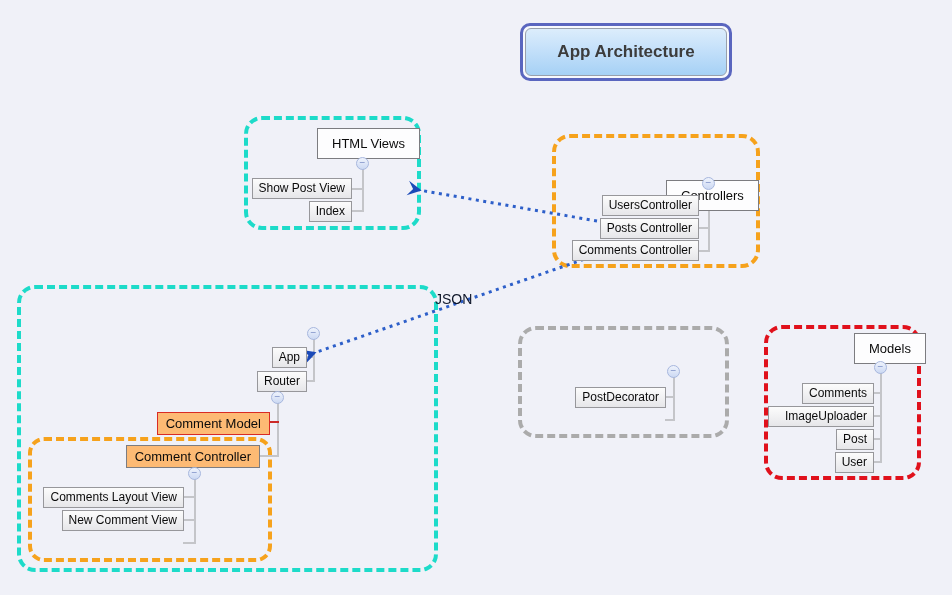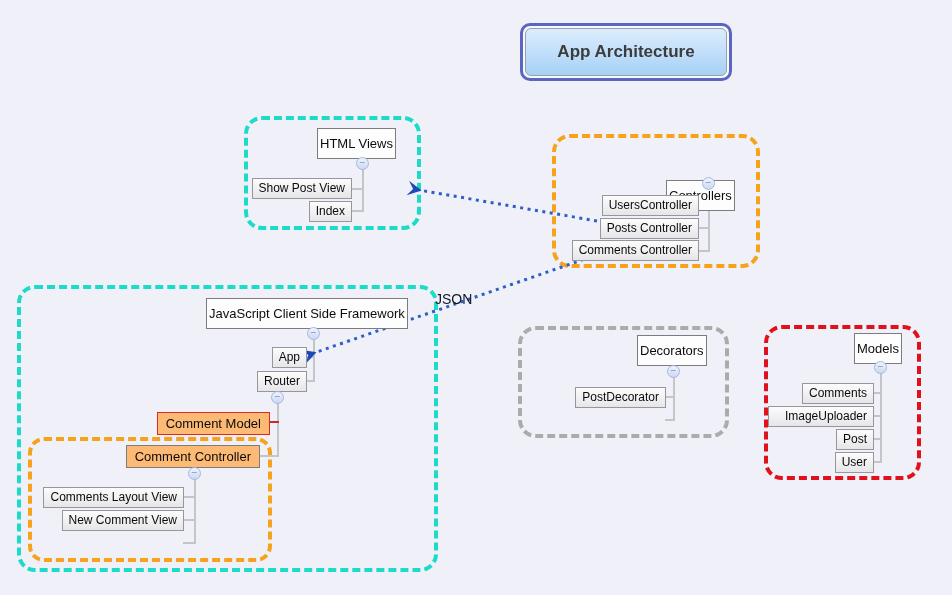--- a/index.html
+++ b/index.html
@@ -17,21 +17,21 @@
   .g-html{left:244px;top:116px;width:177px;height:114px;}
   .g-controllers{left:552px;top:134px;width:208px;height:134px;}
   .g-js{left:17px;top:285px;width:421px;height:287px;}
   .g-commentctrl{left:28px;top:437px;width:244px;height:125px;border-radius:16px;}
   .g-decorators{left:518px;top:326px;width:211px;height:112px;}
   .g-models{left:764px;top:325px;width:157px;height:155px;}
   
   .node{position:absolute;box-sizing:border-box;white-space:nowrap;color:#0b0b0b;z-index:3;}
   .node-parent{
     background:#fdfdfe;border:1px solid #7c7c80;
-    font-size:13px;line-height:15px;padding:7px 2px;
+    font-size:13px;line-height:15px;padding:7px 14px;
   }
   .node-mid{
     background:#fdba74;border:1px solid #7c7c80;
     font-size:13px;line-height:15px;padding:3px 8px;
   }
   .node-child{
     background:linear-gradient(180deg,#fcfcfc 0%,#efeff1 60%,#e6e6e9 100%);
     border:1px solid #97979b;
     font-size:12px;line-height:15px;padding:2px 6px;
   }
@@ -164,34 +164,32 @@
   <div class="node node-child n-showpost">Show Post View</div>
   <div class="node node-child n-index">Index</div>
   <div class="collapse c-html">−</div>
 
   <div class="node node-parent n-controllers">Controllers</div>
   <div class="node node-child n-usersctl">UsersController</div>
   <div class="node node-child n-postsctl">Posts Controller</div>
   <div class="node node-child n-commentsctl">Comments Controller</div>
   <div class="collapse c-controllers">−</div>
 
-  <div class="node node-parent n-jsframework">JavaScript Client Side Framework</div>
   <div class="node node-child n-app">App</div>
   <div class="node node-child n-router">Router</div>
   <div class="collapse c-js">−</div>
   <div class="collapse c-router">−</div>
 
   <div class="node node-mid red-border n-commentmodel">Comment Model</div>
 
   <div class="node node-mid n-commentctl">Comment Controller</div>
   <div class="node node-child n-layoutview">Comments Layout View</div>
   <div class="node node-child n-newview">New Comment View</div>
   <div class="collapse c-commentctl">−</div>
 
-  <div class="node node-parent n-decorators">Decorators</div>
   <div class="node node-child n-postdec">PostDecorator</div>
   <div class="collapse c-decorators">−</div>
 
   <div class="node node-parent n-models">Models</div>
   <div class="node node-child n-comments">Comments</div>
   <div class="node node-child n-imageup">ImageUploader</div>
   <div class="node node-child n-post">Post</div>
   <div class="node node-child n-user">User</div>
   <div class="collapse c-models">−</div>
 

